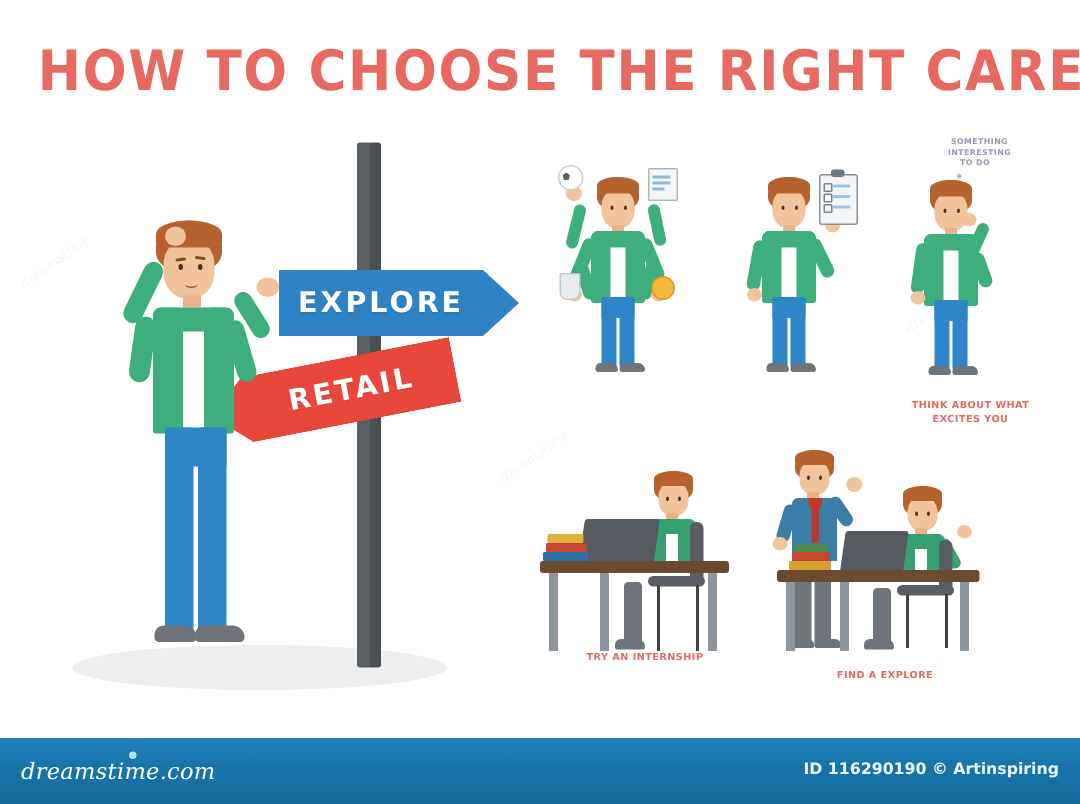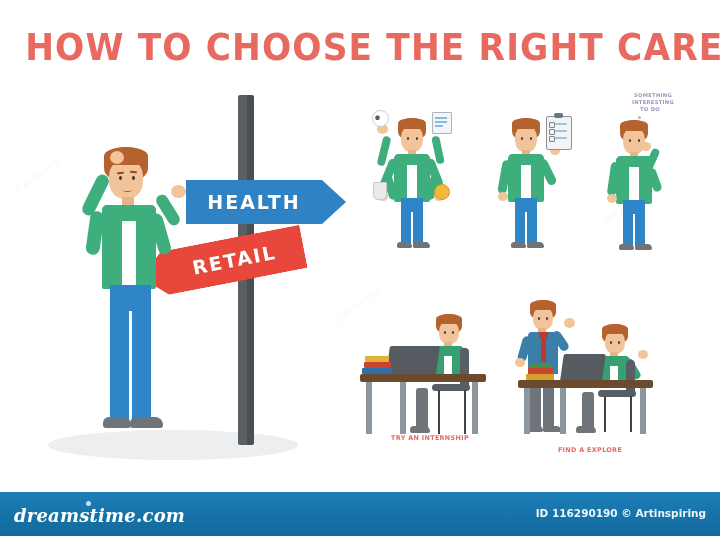--- a/index.html
+++ b/index.html
@@ -110,22 +110,22 @@
   .tie{position:absolute;background:#C0392B;}
   .shirt-blue{position:absolute;background:#3B7EA8;}
 
   
   .footer{
     position:absolute;left:0;top:492px;width:720px;height:44px;
     background:linear-gradient(180deg,#1E7FB8 0%,#1672A8 55%,#14699C 100%);
   }
   .ds-logo{
     position:absolute;left:14px;top:505px;color:#fff;
-    font-family:"DejaVu Serif",serif;font-style:italic;font-weight:bold;
-    font-size:18px;letter-spacing:.2px;
+    font-family:"DejaVu Serif",serif;font-style:italic;font-weight:normal;
+    font-size:15px;letter-spacing:.2px;
   }
   .ds-dot{position:absolute;left:86px;top:501px;width:5px;height:5px;background:#BFE3F7;border-radius:50%;}
   .ds-id{
     position:absolute;right:14px;top:507px;color:#EAF4FB;
     font-family:"DejaVu Sans",sans-serif;font-weight:bold;font-size:10.5px;
   }
 
   .wm{position:absolute;color:rgba(0,0,0,.045);font-size:9px;font-family:"DejaVu Serif",serif;
       font-style:italic;pointer-events:none;}
 </style>
@@ -138,21 +138,21 @@
 
   <div class="wm" style="left:10px;top:170px;transform:rotate(-35deg);">dreamstime</div>
   <div class="wm" style="left:330px;top:300px;transform:rotate(-35deg);">dreamstime</div>
   <div class="wm" style="left:600px;top:200px;transform:rotate(-35deg);">dreamstime</div>
 
   <div class="ground"></div>
 
   <div class="post"></div>
 
   <div class="sign sign-health">
-    <span class="lbl">HEALTH</span>
+    <span class="lbl">EXPLORE</span>
   </div>
   <div class="sign sign-retail">
     <span class="lbl">RETAIL</span>
   </div>
 
   <div class="person" id="main-man">
 
     <div class="hair" style="left:34px;top:2px;width:44px;height:34px;"></div>
     <div class="face" style="left:39px;top:14px;width:34px;height:40px;"></div>
     <div class="hair" style="left:34px;top:2px;width:44px;height:18px;border-radius:50% 50% 20% 20%;"></div>
@@ -278,20 +278,24 @@
     <div class="arm" style="left:42px;top:72px;width:9px;height:24px;transform:rotate(-20deg);"></div>
     <div class="arm" style="left:40px;top:52px;width:8px;height:24px;transform:rotate(24deg);"></div>
     <div class="hand" style="left:33px;top:46px;width:10px;height:9px;"></div>
     <div class="leg" style="left:15px;top:104px;width:10px;height:46px;"></div>
     <div class="leg" style="left:27px;top:104px;width:10px;height:46px;"></div>
     <div class="legs" style="left:15px;top:104px;width:22px;height:14px;"></div>
     <div class="shoe" style="left:11px;top:148px;width:15px;height:6px;"></div>
     <div class="shoe" style="left:27px;top:148px;width:17px;height:6px;"></div>
   </div>
 
+  <div class="cap" style="left:592px;top:266px;width:110px;">
+    <div>THINK ABOUT WHAT</div>
+    <div>EXCITES YOU</div>
+  </div>
 
   <div class="mini" style="left:360px;top:300px;width:145px;height:140px;">
 
     <div class="hair" style="left:76px;top:14px;width:26px;height:20px;"></div>
     <div class="face" style="left:79px;top:21px;width:20px;height:23px;"></div>
     <div class="hair" style="left:76px;top:14px;width:26px;height:10px;border-radius:50% 50% 20% 20%;"></div>
     <div class="eye" style="left:84px;top:31px;"></div>
     <div class="eye" style="left:92px;top:31px;"></div>
     <div class="neck" style="left:84px;top:42px;width:8px;height:5px;"></div>
     <div class="shirt" style="left:82px;top:46px;width:12px;height:30px;"></div>

